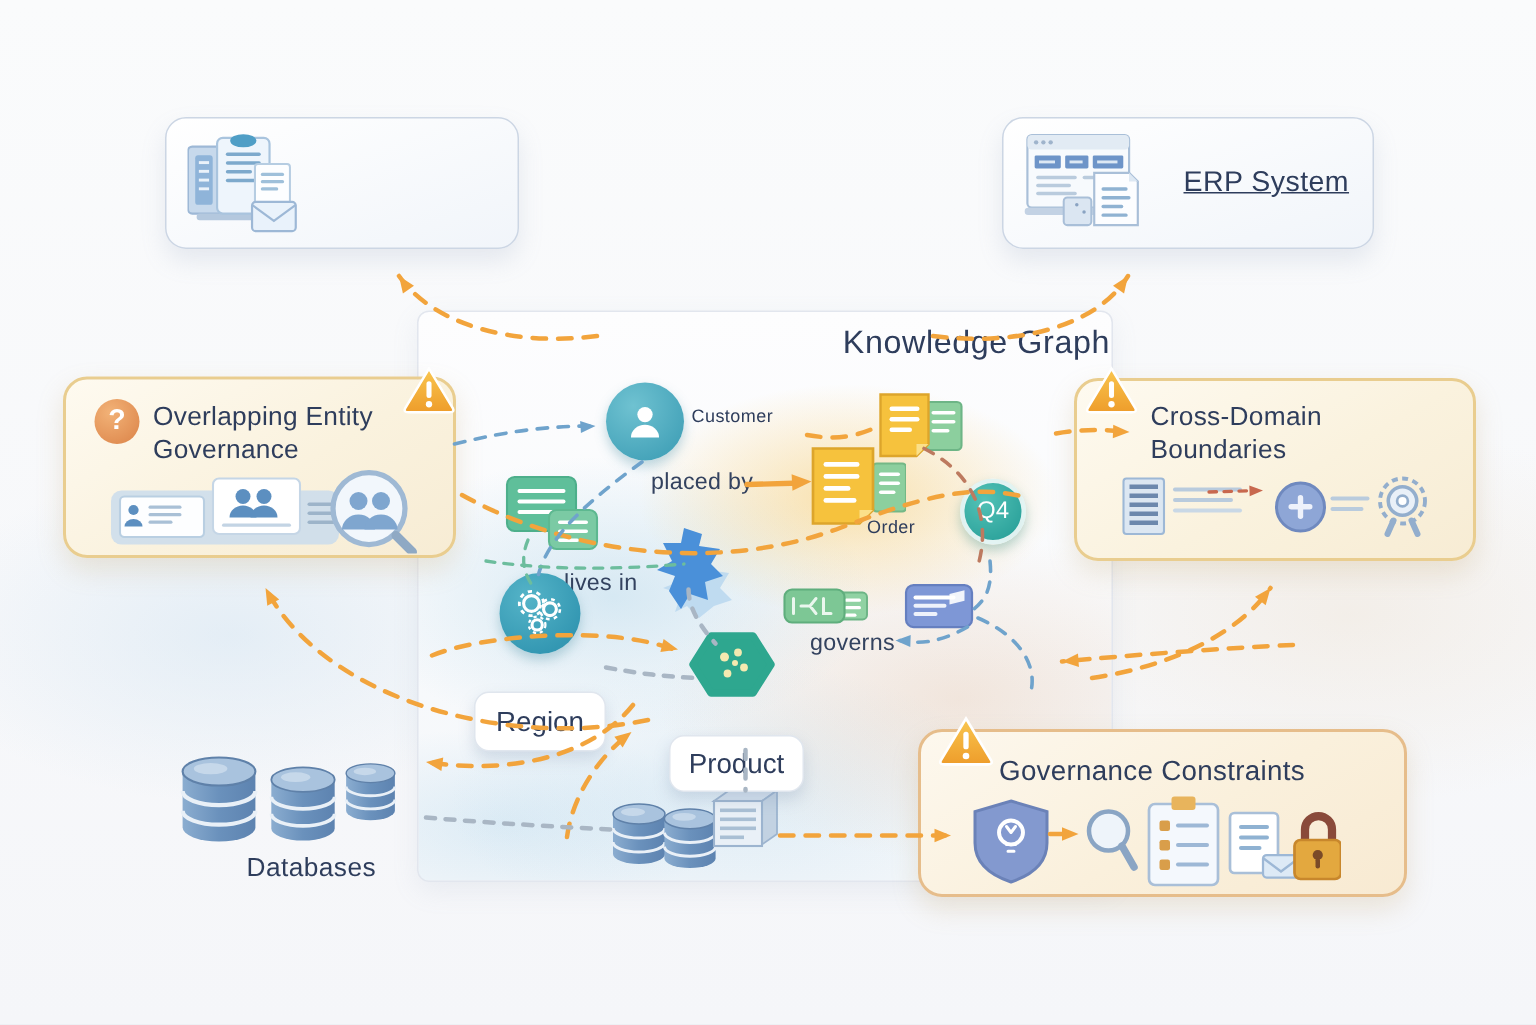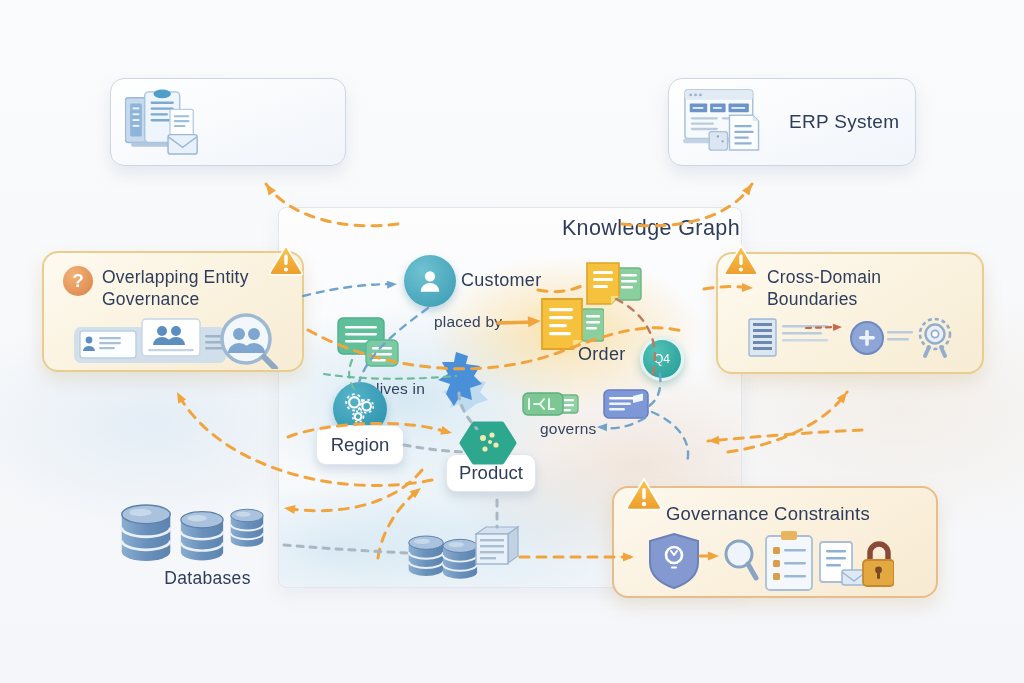--- a/index.html
+++ b/index.html
@@ -28,55 +28,55 @@
   }
   .kg-title{left:278px;top:216px;width:462px;text-align:right;font-size:21.5px;letter-spacing:.4px;}
   
   .sysbox{
     display:flex;align-items:center;gap:14px;padding:0 14px;box-sizing:border-box;
     background:linear-gradient(160deg,#ffffff,#f1f5fa);
     border:1.5px solid #ccd6e4;border-radius:14px;
     box-shadow:0 8px 16px rgba(140,155,185,.18);
   }
   .box-crm{left:110px;top:78px;width:236px;height:88px;}
-  .box-erp{left:668px;top:78px;width:248px;height:88px;}
+  .box-erp{left:668px;top:78px;width:248px;height:88px;text-decoration:underline;}
   .syslabel{font-size:19px;letter-spacing:.3px;}
   
   .issuebox{
     background:linear-gradient(150deg,#fefaf0,#faf2de 55%,#f7ecd4);
     border:2px solid #e9cd8f;border-radius:16px;
     box-shadow:0 8px 18px rgba(190,160,100,.22);
     box-sizing:border-box;
   }
   .box-left{left:42px;top:251px;width:262px;height:121px;}
   .box-right{left:716px;top:252px;width:268px;height:122px;padding-left:13px;}
   .box-gov{left:612px;top:486px;width:326px;height:112px;border-color:#e6bd8b;
     background:linear-gradient(150deg,#fdf8ee,#faf0dc 55%,#f8ead2);}
   .issuetitle{font-size:17.5px;line-height:1.28;letter-spacing:.2px;}
   
   .pill{
     background:#ffffff;border:1px solid #e0e6ee;border-radius:10px;
     box-shadow:0 5px 10px rgba(130,150,180,.28);
     display:flex;align-items:center;justify-content:center;
-    font-size:18.5px;color:#2e3d5c;
+    font-size:18.5px;color:#2e3d5c;margin-top:36px;
   }
-  .nodetext{font-size:18px;letter-spacing:.3px;}
+  .nodetext{font-size:12px;letter-spacing:.3px;}
   .edgetext{font-size:15.5px;letter-spacing:.2px;color:#33425f;}
   
   .circle{border-radius:50%;display:flex;align-items:center;justify-content:center;}
   .customer-circle{left:404px;top:255px;width:52px;height:52px;
     background:radial-gradient(circle at 35% 30%, #6fc2d1, #46a4ba 75%);
     box-shadow:0 4px 8px rgba(70,140,160,.35);}
   .region-circle{left:333px;top:382px;width:54px;height:54px;
     background:radial-gradient(circle at 35% 30%, #55b4c8, #3397b2 75%);
     box-shadow:0 4px 8px rgba(70,140,160,.35);}
-  .q4-circle{left:640px;top:337px;width:44px;height:44px;
+  .q4-circle{left:640px;top:319px;width:44px;height:44px;
     background:radial-gradient(circle at 35% 30%, #53c2b6, #2da39c 78%);
     border:3px solid rgba(255,255,255,.85);box-sizing:border-box;
-    color:#fff;font-size:12px;box-shadow:0 4px 8px rgba(60,140,130,.35);}
+    color:#fff;font-size:16px;box-shadow:0 4px 8px rgba(60,140,130,.35);}
   .qmark{left:61px;top:265px;width:30px;height:30px;border-radius:50%;
     background:radial-gradient(circle at 35% 30%, #f2b277, #e08d52 78%);
     color:#fff;display:flex;align-items:center;justify-content:center;}
   .qmark::before{content:"?";font-size:19px;font-weight:bold;}
   .dblabel{font-size:17.5px;letter-spacing:.3px;text-align:center;}
   svg{display:block;}
 </style>
 </head>
 <body>
 

